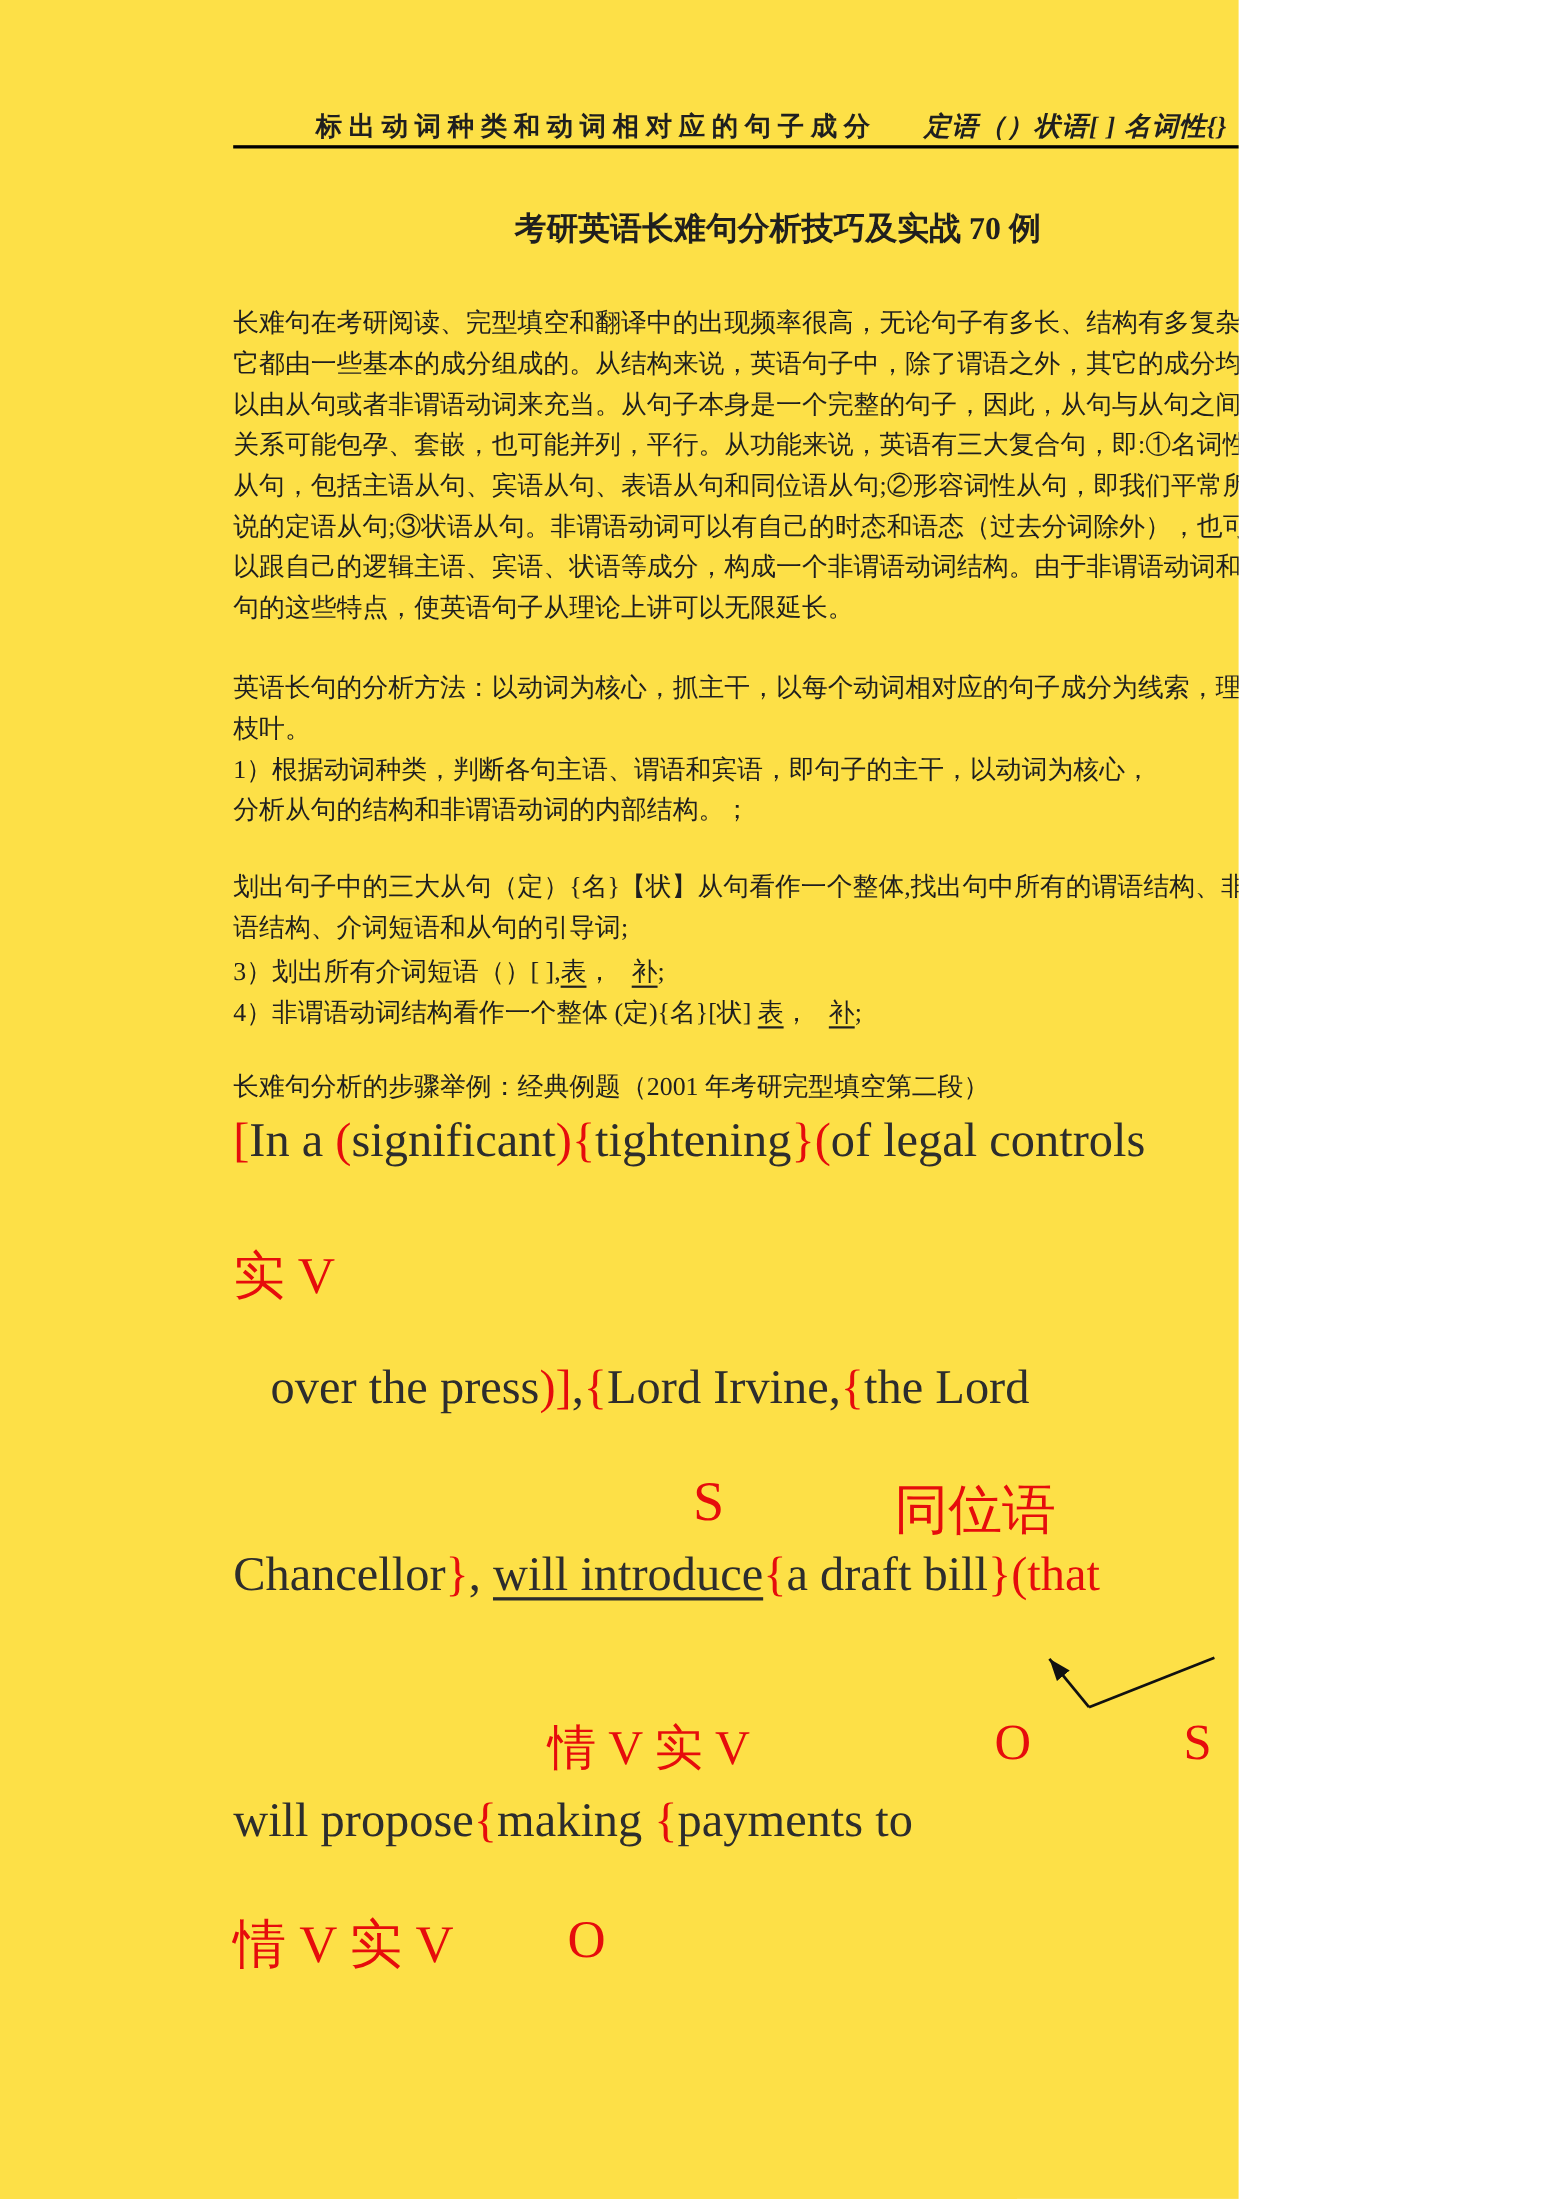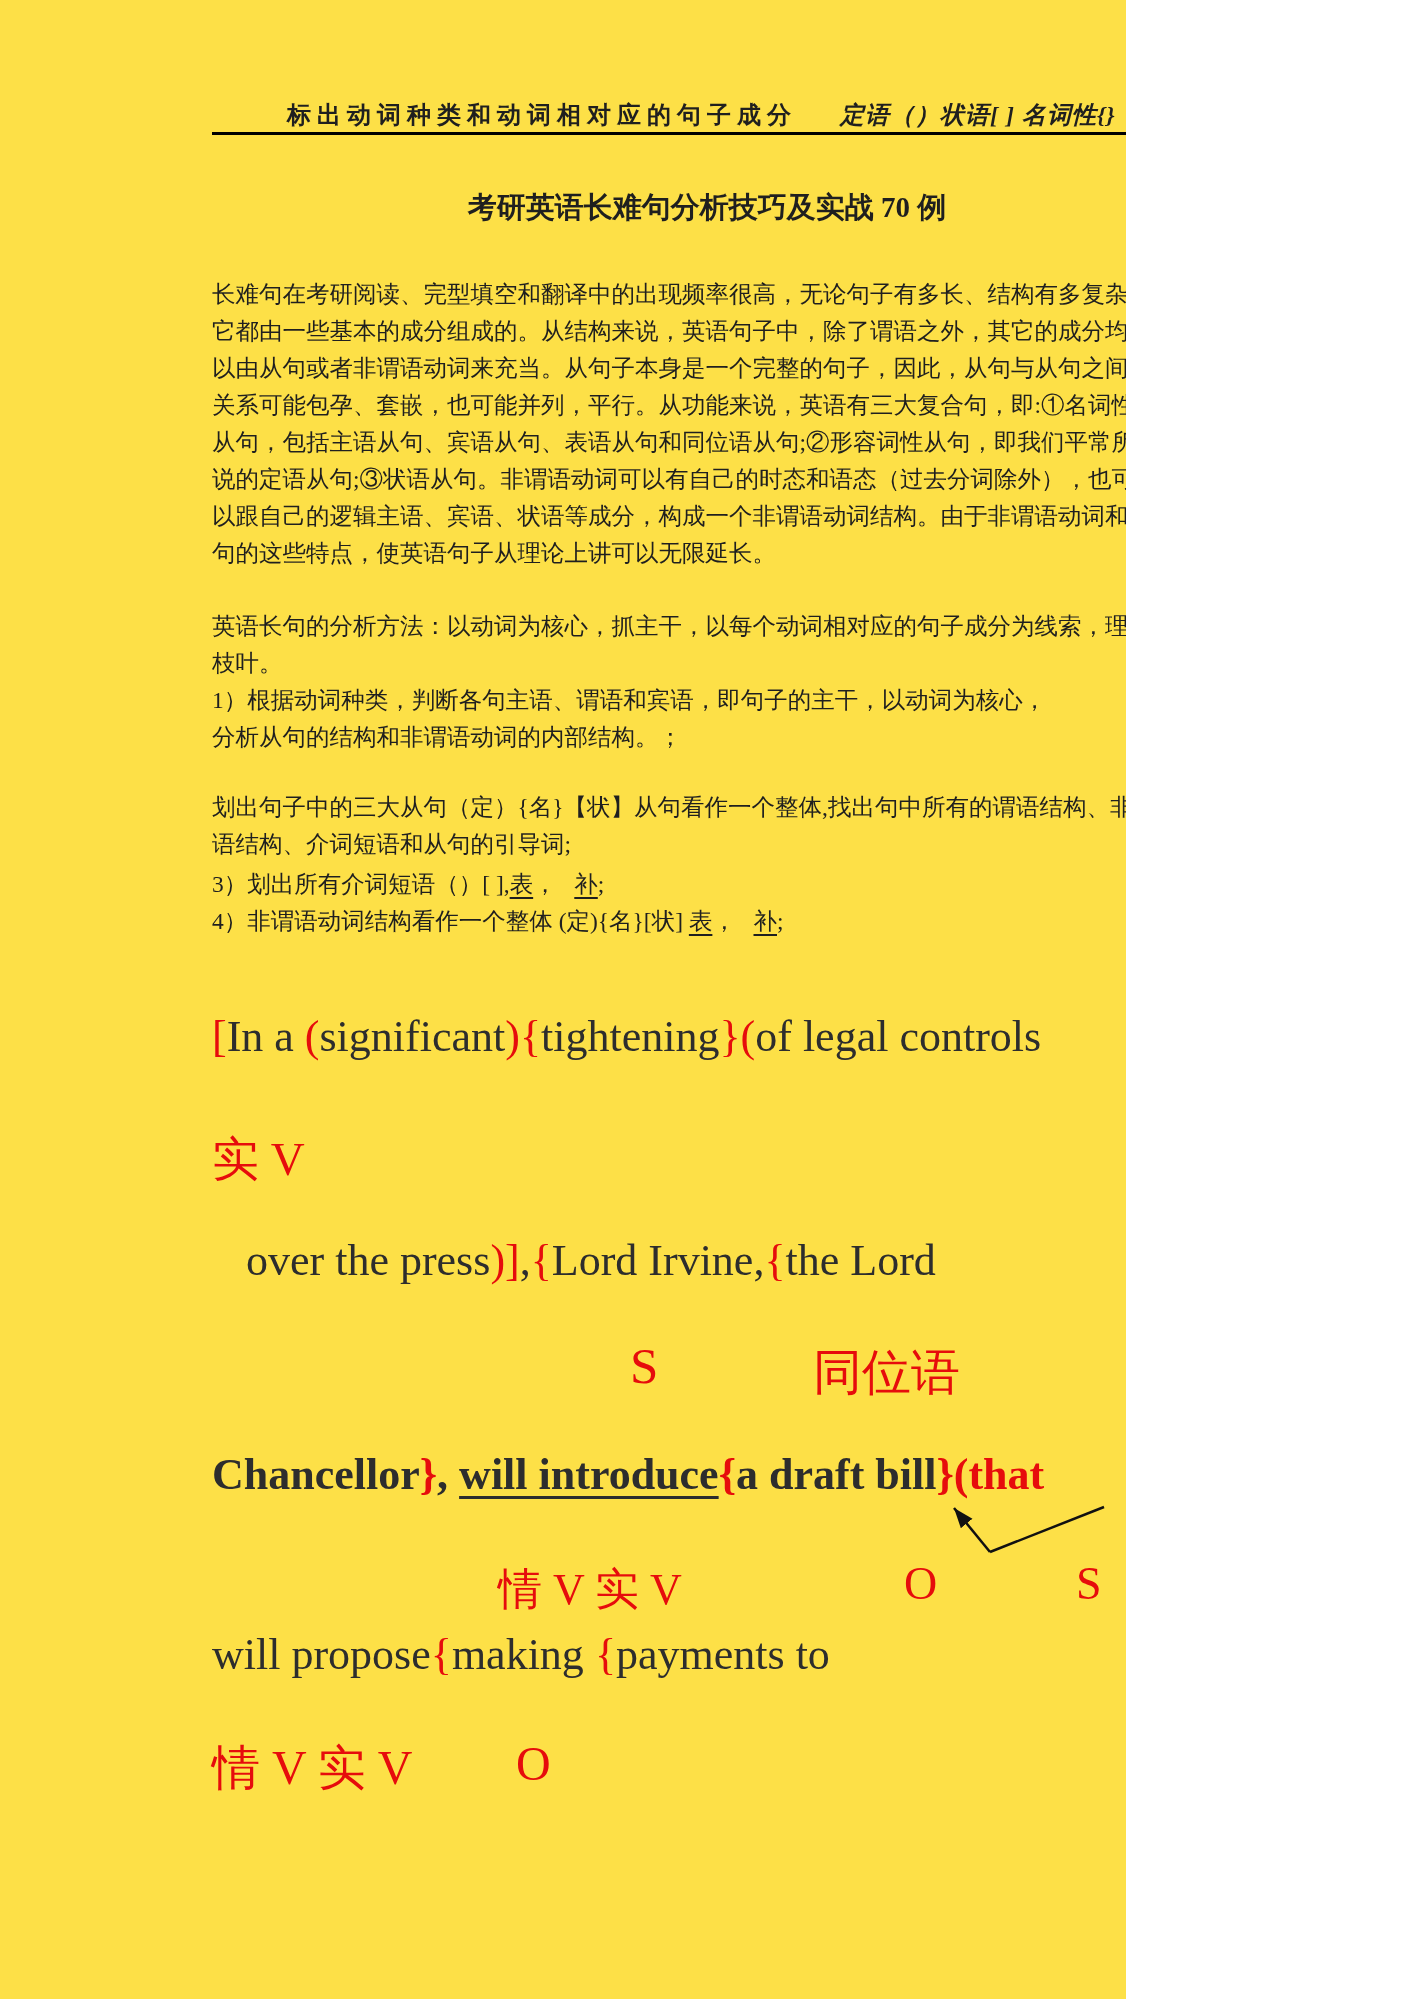--- a/index.html
+++ b/index.html
@@ -21,21 +21,21 @@
   .step3{top:866px;}
   .step4{top:903px;}
   .ul{text-decoration:underline;text-underline-offset:5px;text-decoration-thickness:2px;}
   .example-caption{position:absolute;left:212px;top:971px;font-size:23.5px;}
   
   .big{position:absolute;left:212px;font-size:44px;line-height:50px;color:#2d2d2d;white-space:pre;}
   .red{color:var(--red);}
   .u-verb{text-decoration:underline;text-decoration-thickness:3px;text-underline-offset:7px;}
   .l1{top:1012px;}
   .l2{top:1236px;margin-left:34px;}
-  .l3{top:1450px;font-weight:bold;}
+  .l3{top:1406px;}
   .l4{top:1630px;}
   
   .ann{position:absolute;color:var(--red);white-space:pre;text-align:center;}
   .ann-v1{left:212px;top:1128px;font-size:47px;}
   .ann-s{left:630px;top:1337px;font-size:51px;}
   .ann-apposition{left:813px;top:1340px;font-size:49px;}
   .ann-r1v{left:498px;top:1560px;font-size:44px;}
   .ann-r1o{left:904px;top:1557px;font-size:46px;}
   .ann-r1s{left:1076px;top:1557px;font-size:46px;}
   .ann-r2v{left:212px;top:1736px;font-size:48px;}
@@ -68,20 +68,21 @@
 枝叶。
 1）根据动词种类，判断各句主语、谓语和宾语，即句子的主干，以动词为核心，
 分析从句的结构和非谓语动词的内部结构。；</div>
   <div class="para steps-intro">划出句子中的三大从句（定）{名}【状】从句看作一个整体,找出句中所有的谓语结构、非谓
 语结构、介词短语和从句的引导词;</div>
 
   <div class="stepline step3"><span>3）划出所有介词短语（）[ ],</span><span class="ul">表</span><span>，   </span><span class="ul">补</span><span>;</span></div>
 
   <div class="stepline step4"><span>4）非谓语动词结构看作一个整体 (定){名}[状] </span><span class="ul">表</span><span>，   </span><span class="ul">补</span><span>;</span></div>
 
+  <div class="example-caption">长难句分析的步骤举例：经典例题（2001 年考研完型填空第二段）</div>
 
   <div class="big l1"><span class="red">[</span><span>In a </span><span class="red">(</span><span>significant</span><span class="red">){</span><span>tightening</span><span class="red">}(</span><span>of legal controls</span></div>
 
   <div class="ann ann-v1">实 V</div>
 
   <div class="big l2"><span>over the press</span><span class="red">)]</span><span>,</span><span class="red">{</span><span>Lord Irvine,</span><span class="red">{</span><span>the Lord</span></div>
 
   <div class="ann ann-s">S</div>
   <div class="ann ann-apposition">同位语</div>
 

